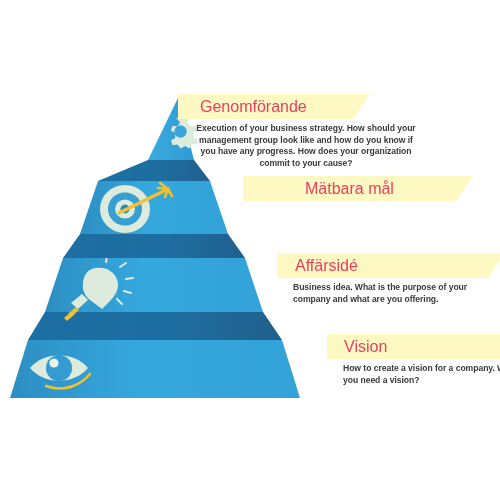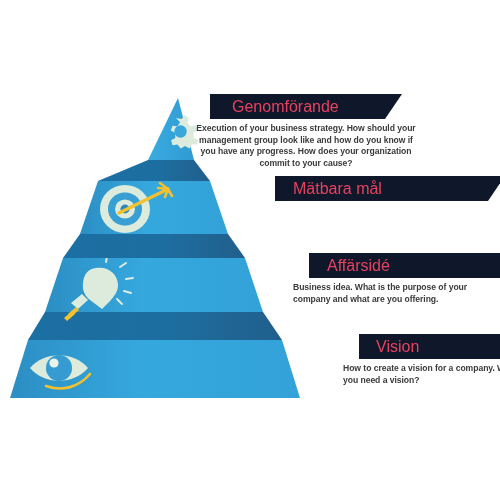--- a/index.html
+++ b/index.html
@@ -9,25 +9,24 @@
     font-family:"Liberation Sans", sans-serif;
     overflow:hidden;
     position:relative;
   }
   #stage{position:absolute;inset:0;width:500px;height:500px;overflow:hidden;}
   #pyramid{position:absolute;left:0;top:0;width:500px;height:500px;}
 
   .banner{
     position:absolute;
     height:25px;
-    background:#0f172a;
+    background:#fef9c3;
     display:flex;
     align-items:center;
     box-sizing:border-box;
-    margin-left:32px;
   }
   .banner.cut{
     clip-path:polygon(0 0, 100% 0, calc(100% - 17px) 100%, 0 100%);
   }
   .banner .title{
     color:#e8415f;
     font-size:16px;
     line-height:16px;
     white-space:nowrap;
     font-weight:400;
@@ -40,21 +39,21 @@
     font-weight:bold;
     letter-spacing:-0.05px;
   }
 
   
   #banner-1{left:178px;top:94px;width:192px;}
   #banner-1 .title{margin-left:22px;}
   #text-1{left:195px;top:123px;width:222px;text-align:center;}
 
   
-  #banner-2{left:243px;top:176px;width:230px;}
+  #banner-2{left:243px;top:176px;width:230px;padding-left:44px;}
   #banner-2 .title{margin-left:18px;}
   #text-2{left:258px;top:205px;width:215px;text-align:left;}
 
   
   #banner-3{left:277px;top:253px;width:228px;}
   #banner-3 .title{margin-left:18px;}
   #text-3{left:293px;top:282px;width:212px;text-align:left;}
 
   
   #banner-4{left:327px;top:334px;width:185px;}

